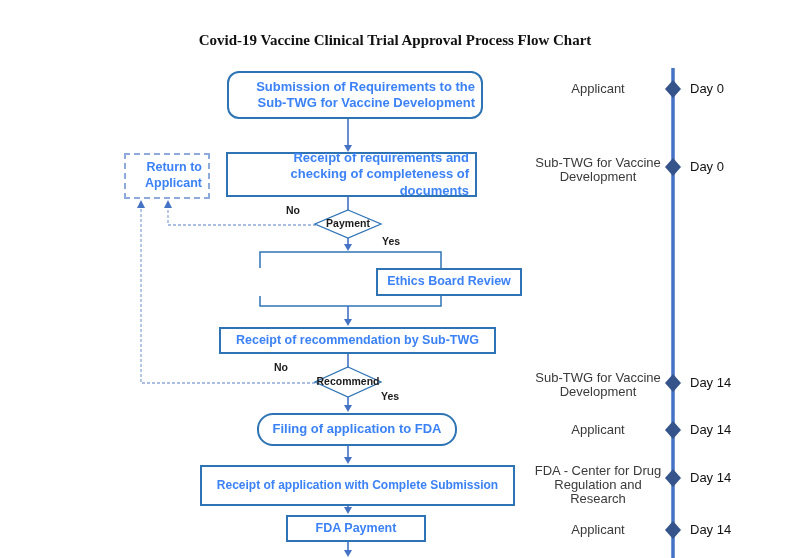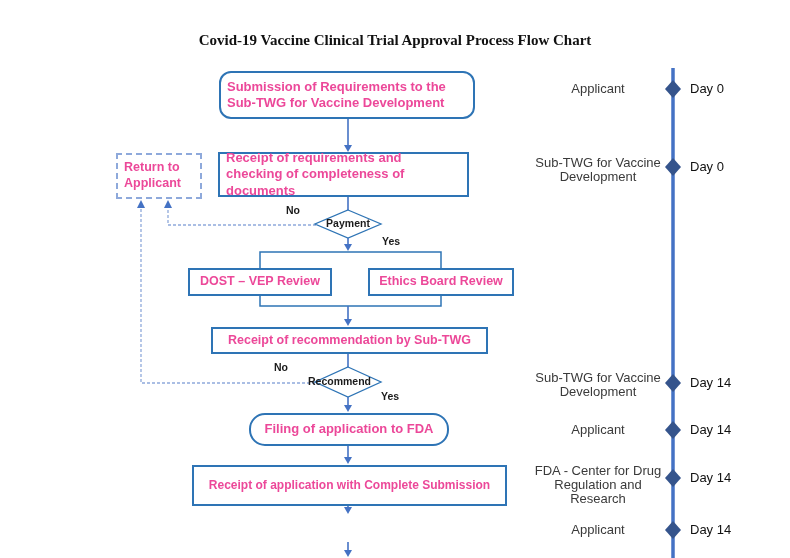--- a/index.html
+++ b/index.html
@@ -25,36 +25,37 @@
   .ln{stroke:var(--connector);stroke-width:1.6;fill:none;}
   .bracket{stroke:var(--box-border);stroke-width:1.5;fill:none;}
   .dash{stroke:var(--dashed-connector);stroke-width:1.3;fill:none;stroke-dasharray:3,2;}
   .ah{fill:var(--connector);stroke:none;}
   .dec{fill:#ffffff;stroke:var(--box-border);stroke-width:1.3;}
   .tl{stroke:var(--timeline-line);stroke-width:3.5;fill:none;}
   .tl-d{fill:var(--milestone-diamond);stroke:none;}
   .box{
     position:absolute;box-sizing:border-box;background:#fff;
     border:2px solid var(--box-border);
-    display:flex;align-items:center;justify-content:center;text-align:left;
-    font-weight:bold;font-size:12.5px;line-height:1.25;color:#ec4899;
+    display:flex;align-items:center;justify-content:center;text-align:right;
+    font-weight:bold;font-size:12.5px;line-height:1.25;color:#3b82f6;
     padding:2px 6px;
+    margin-left:8px;
   }
   #box-submission{left:219px;top:71px;width:256px;height:48px;border-radius:12px;font-size:13px;}
   #box-receipt-req{left:218px;top:152px;width:251px;height:45px;font-size:13px;}
   #box-return{left:116px;top:153px;width:86px;height:46px;border:2px dashed var(--dashed-connector);font-size:12.5px;}
   #box-dost{left:188px;top:268px;width:144px;height:28px;}
   #box-ethics{left:368px;top:268px;width:146px;height:28px;}
   #box-receipt-rec{left:211px;top:327px;width:277px;height:27px;}
   #box-filing{left:249px;top:413px;width:200px;height:33px;border-radius:16px;font-size:13px;}
   #box-receipt-app{left:192px;top:465px;width:315px;height:41px;font-size:12px;}
   #box-payment{left:278px;top:515px;width:140px;height:27px;}
   .dlabel{position:absolute;font-weight:bold;font-size:10.5px;color:#1b1b1b;}
   #lbl-complete{left:308px;top:217px;width:80px;text-align:center;}
-  #lbl-recommend{left:308px;top:375px;width:80px;}
+  #lbl-recommend{left:308px;top:375px;width:80px;text-align:center;}
   #lbl-no1{left:286px;top:204px;}
   #lbl-yes1{left:382px;top:235px;}
   #lbl-no2{left:274px;top:361px;}
   #lbl-yes2{left:381px;top:390px;}
   .actor{
     position:absolute;left:528px;width:140px;text-align:center;
     font-size:13px;line-height:14px;color:var(--actor-text);
   }
   #actor-0{top:82px;} #actor-1{top:156px;} #actor-2{top:371px;}
   #actor-3{top:423px;} #actor-4{top:464px;} #actor-5{top:523px;}
@@ -114,25 +115,25 @@
     <polygon class="tl-d" points="665,167 673,158 681,167 673,176"></polygon>
     <polygon class="tl-d" points="665,383 673,374 681,383 673,392"></polygon>
     <polygon class="tl-d" points="665,430 673,421 681,430 673,439"></polygon>
     <polygon class="tl-d" points="665,478 673,469 681,478 673,487"></polygon>
     <polygon class="tl-d" points="665,530 673,521 681,530 673,539"></polygon>
   </svg>
 
   <div class="box" id="box-submission">Submission of Requirements to the Sub-TWG for Vaccine Development</div>
   <div class="box" id="box-receipt-req">Receipt of requirements and checking of completeness of documents</div>
   <div class="box" id="box-return">Return to Applicant</div>
-  <div class="box" id="box-dost">DOST – VEP Review</div>
   <div class="box" id="box-ethics">Ethics Board Review</div>
   <div class="box" id="box-receipt-rec">Receipt of recommendation by Sub-TWG</div>
   <div class="box" id="box-filing">Filing of application to FDA</div>
   <div class="box" id="box-receipt-app">Receipt of application with Complete Submission</div>
+  <div class="box" id="box-payment">FDA Payment</div>
 
   <div class="dlabel" id="lbl-complete">Payment</div>
   <div class="dlabel" id="lbl-recommend">Recommend</div>
   <div class="dlabel" id="lbl-no1">No</div>
   <div class="dlabel" id="lbl-yes1">Yes</div>
   <div class="dlabel" id="lbl-no2">No</div>
   <div class="dlabel" id="lbl-yes2">Yes</div>
 
   <div class="actor" id="actor-0">Applicant</div>
   <div class="actor" id="actor-1">Sub-TWG for Vaccine Development</div>

